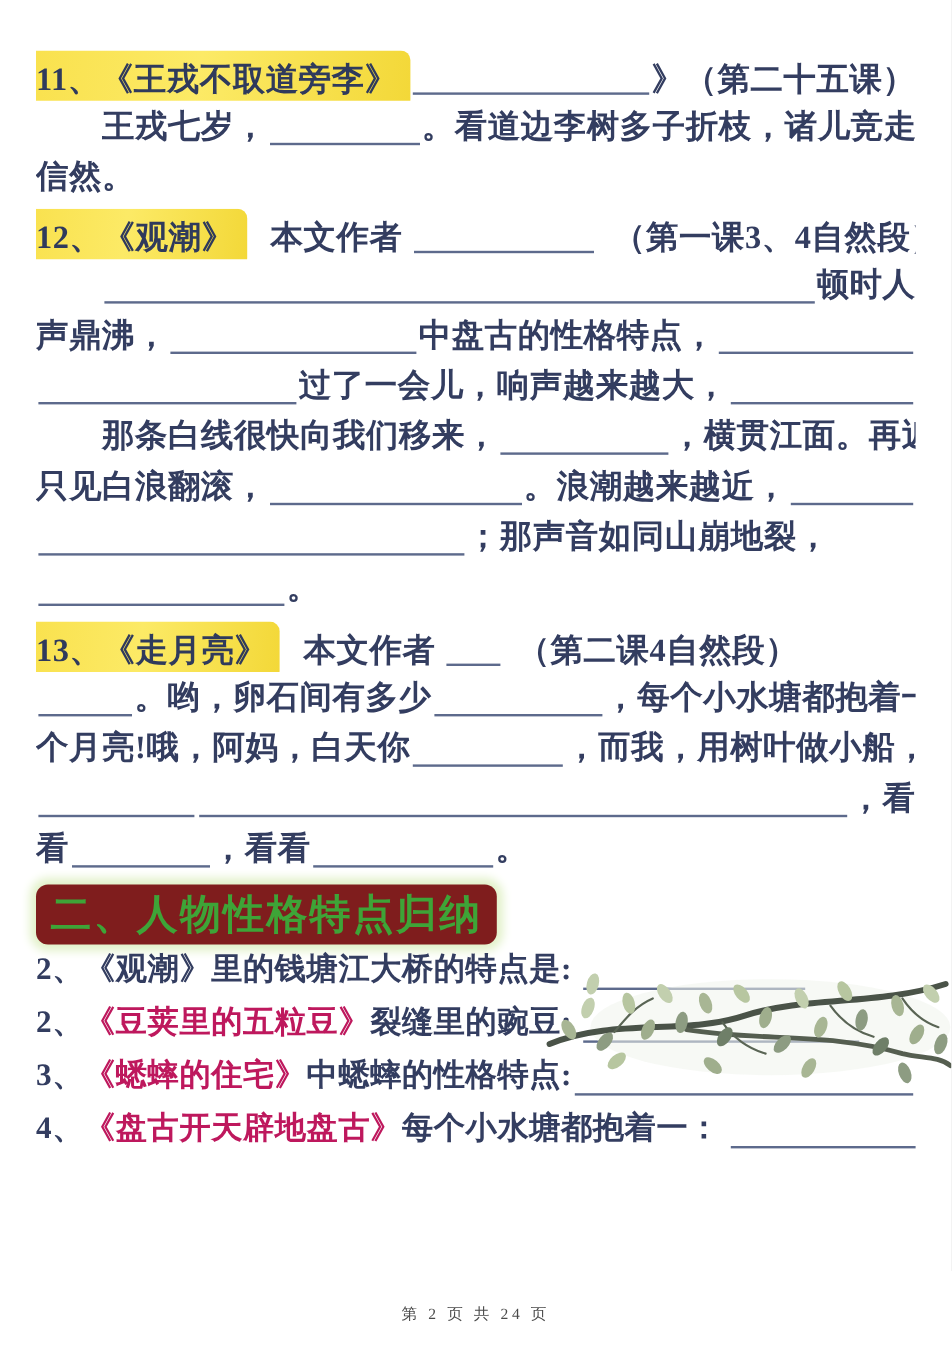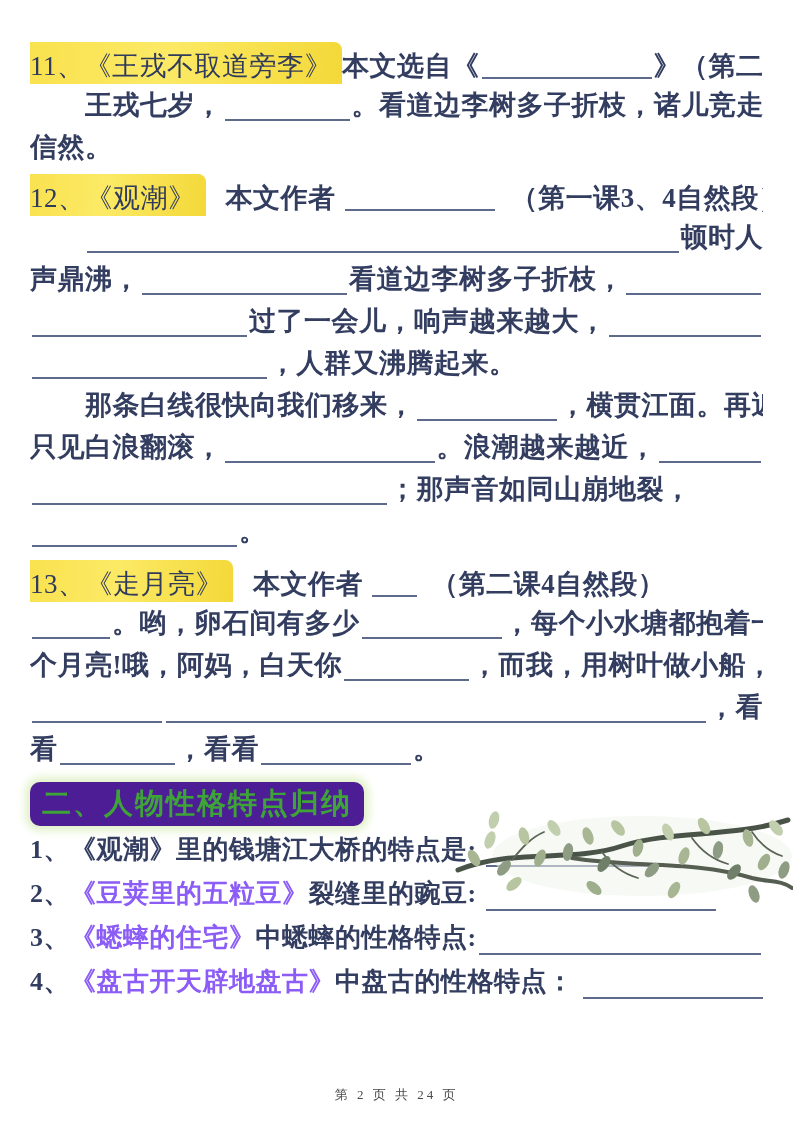--- a/index.html
+++ b/index.html
@@ -19,85 +19,84 @@
   .seg{display:inline-block;}
   .blank{
     display:inline-block;align-self:flex-end;height:32px;
     border-bottom:2px solid #5d6a8c;margin:0 2px 5px 2px;
   }
   .blank.grow{flex:1 1 auto;}
   .sp{display:inline-block;}
   .hl{
     background:linear-gradient(97deg,#f9e14d 0%,#fcea66 45%,#f3d838 100%);
     border-radius:8px;padding:3px 10px 4px 8px;margin-left:-8px;
-    font-weight:400;color:#2f3a5c;
+    font-weight:700;color:#2f3a5c;
   }
-  .gt{color:#8b5cf6;font-family:Liberation Mono, monospace;}
+  .gt{color:#be185d;font-family:Liberation Mono, monospace;}
   .block{margin:0;}
   .mt6{margin-top:6px;} .mt8{margin-top:8px;}
   .section-heading-row{height:48px;display:flex;align-items:center;margin-top:10px;}
   .section-heading{
-    display:inline-block;font-size:29px;font-weight:800;color:#3ea437;
-    background:#4c1d95;border-radius:10px;padding:2px 12px;
+    display:inline-block;font-size:34px;font-weight:800;color:#3ea437;
+    background:#7f1d1d;border-radius:10px;padding:2px 12px;
     box-shadow:0 0 8px 5px #e2f1c9;letter-spacing:2px;
   }
   .sec-item .line{height:44px;line-height:44px;font-size:26px;}
   .footer{
     position:absolute;left:0;right:0;bottom:18px;text-align:center;
     font-size:13px;color:#4a4a4a;letter-spacing:3px;font-weight:400;
   }
   .branch{position:absolute;left:452px;top:808px;width:341px;height:100px;pointer-events:none;}
 </style>
 </head>
 <body>
 
 <div class="page">
   <div class="content">
 
     <div class="block">
-        <div class="line"><span class="seg hl">11、《王戎不取道旁李》</span><span class="seg">本文选自《</span><span class="blank grow" style="width: 170px; min-width: 170px;"></span><span class="seg">》（第二十五课）</span></div>
+        <div class="line"><span class="seg hl">11、《王戎不取道旁李》</span><span class="blank grow" style="width: 170px; min-width: 170px;"></span><span class="seg">》（第二十五课）</span></div>
         <div class="line"><span class="sp" style="width: 55px;"></span><span class="seg">王戎七岁，</span><span class="blank grow" style="width: 125px; min-width: 125px;"></span><span class="seg">。看道边李树多子折枝，诸儿竞走取之，</span></div>
         <div class="line"><span class="seg">信然。</span></div>
       </div>
 
     <div class="block mt6">
         <div class="line"><span class="seg hl">12、《观潮》</span><span class="sp" style="width: 20px;"></span><span class="seg">本文作者 </span><span class="blank grow" style="width: 150px; min-width: 150px;"></span><span class="sp" style="width: 14px;"></span><span class="seg">（第一课3、4自然段）</span></div>
         <div class="line"><span class="sp" style="width: 55px;"></span><span class="blank grow" style="width: 380px; min-width: 380px;"></span><span class="seg">顿时人</span></div>
-        <div class="line"><span class="seg">声鼎沸，</span><span class="blank" style="width: 205px;"></span><span class="seg">看道边李树多子折枝，</span><span class="blank grow" style="width: 100px; min-width: 100px;"></span></div>
+        <div class="line"><span class="seg">声鼎沸，</span><span class="blank" style="width: 205px;"></span><span class="seg">中盘古的性格特点，</span><span class="blank grow" style="width: 100px; min-width: 100px;"></span></div>
         <div class="line"><span class="blank" style="width: 215px;"></span><span class="seg">过了一会儿，响声越来越大，</span><span class="blank grow" style="width: 120px; min-width: 120px;"></span></div>
-        <div class="line"><span class="blank" style="width: 235px;"></span><span class="seg">，人群又沸腾起来。</span></div>
         <div class="line"><span class="sp" style="width: 55px;"></span><span class="seg">那条白线很快向我们移来，</span><span class="blank grow" style="width: 140px; min-width: 140px;"></span><span class="seg">，横贯江面。再近些，</span></div>
         <div class="line"><span class="seg">只见白浪翻滚，</span><span class="blank" style="width: 210px;"></span><span class="seg">。浪潮越来越近，</span><span class="blank grow" style="width: 80px; min-width: 80px;"></span></div>
         <div class="line"><span class="blank" style="width: 355px;"></span><span class="seg">；那声音如同山崩地裂，</span></div>
         <div class="line"><span class="blank" style="width: 205px;"></span><span class="seg">。</span></div>
       </div>
 
     <div class="block mt8">
         <div class="line"><span class="seg hl">13、《走月亮》</span><span class="sp" style="width: 20px;"></span><span class="seg">本文作者 </span><span class="blank" style="width: 45px;"></span><span class="sp" style="width: 12px;"></span><span class="seg">（第二课4自然段）</span></div>
         <div class="line"><span class="blank" style="width: 78px;"></span><span class="seg">。哟，卵石间有多少</span><span class="blank grow" style="width: 140px; min-width: 140px;"></span><span class="seg">，每个小水塘都抱着一</span></div>
         <div class="line"><span class="seg">个月亮!哦，阿妈，白天你</span><span class="blank grow" style="width: 125px; min-width: 125px;"></span><span class="seg">，而我，用树叶做小船，</span></div>
         <div class="line"><span class="blank" style="width: 130px;"></span><span class="blank grow" style="width: 55px; min-width: 55px;"></span><span class="seg">，看</span></div>
         <div class="line"><span class="seg">看</span><span class="blank" style="width: 115px;"></span><span class="seg">，看看</span><span class="blank" style="width: 150px;"></span><span class="seg">。</span></div>
       </div>
 
     <div class="section-heading-row">
       <span class="section-heading">二、人物性格特点归纳</span>
     </div>
 
     <div class="block sec-item">
-        <div class="line"><span class="seg">1、《观潮》里的钱塘江大桥的特点是: </span><span class="blank" style="width: 185px;"></span></div>
+        <div class="line"><span class="seg">2、《观潮》里的钱塘江大桥的特点是: </span><span class="blank" style="width: 185px;"></span></div>
       </div>
     <div class="block sec-item">
         <div class="line"><span class="seg">2、</span><span class="seg gt">《豆荚里的五粒豆》</span><span class="seg">裂缝里的豌豆: </span><span class="blank" style="width: 230px;"></span></div>
       </div>
     <div class="block sec-item">
         <div class="line"><span class="seg">3、</span><span class="seg gt">《蟋蟀的住宅》</span><span class="seg">中蟋蟀的性格特点:</span><span class="blank grow" style="width: 265px; min-width: 265px;"></span></div>
       </div>
     <div class="block sec-item">
-        <div class="line"><span class="seg">4、</span><span class="seg gt">《盘古开天辟地盘古》</span><span class="seg">中盘古的性格特点： </span><span class="blank" style="width: 180px;"></span></div>
+        <div class="line"><span class="seg">4、</span><span class="seg gt">《盘古开天辟地盘古》</span><span class="seg">每个小水塘都抱着一： </span><span class="blank" style="width: 180px;"></span></div>
       </div>
 
   </div>
 
   <svg class="branch" viewBox="0 0 341 100" xmlns="http://www.w3.org/2000/svg" aria-hidden="true">
     <ellipse cx="190" cy="48" rx="150" ry="40" fill="#f1f4ec" opacity="0.55"></ellipse>
     <path d="M6,62 C60,40 120,55 170,38 C220,22 280,30 336,12" stroke="#4a5348" stroke-width="5" fill="none" stroke-linecap="round"></path>
     <path d="M120,50 C180,60 240,52 300,70 C316,74 330,72 340,80" stroke="#555e50" stroke-width="4" fill="none" stroke-linecap="round"></path>
     <path d="M60,52 C70,40 78,30 92,24 M150,44 C160,58 172,66 186,70 M240,30 C250,44 262,52 276,56 M300,24 C308,36 318,44 330,48" stroke="#5a6555" stroke-width="1.8" fill="none" stroke-linecap="round"></path>
     <g>

